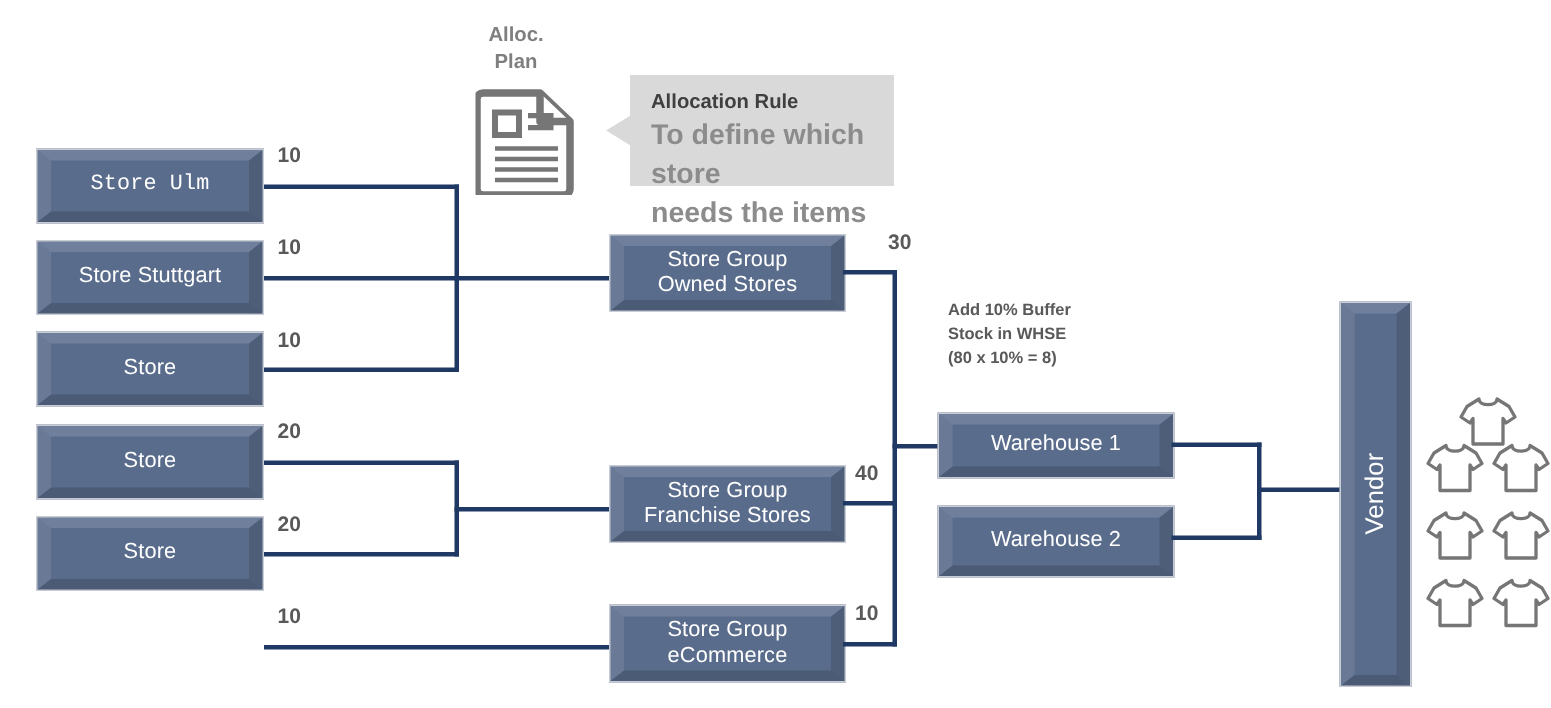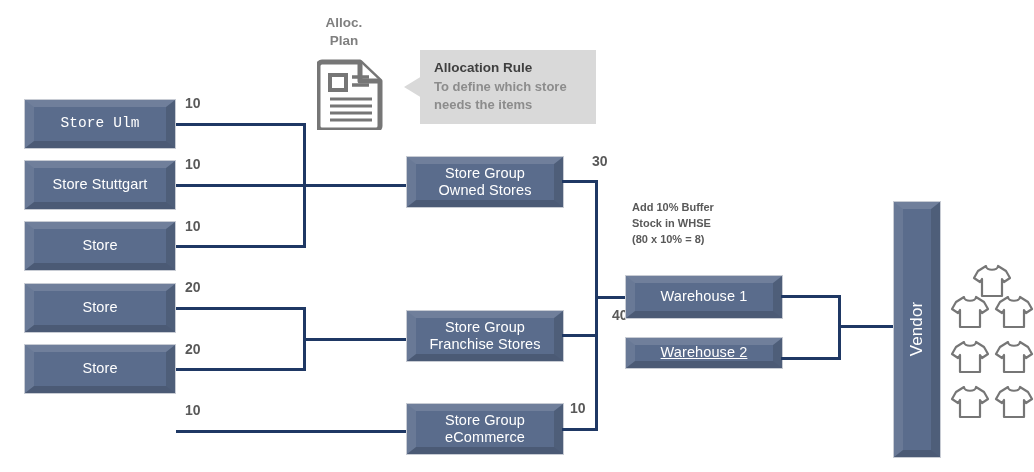--- a/index.html
+++ b/index.html
@@ -97,21 +97,21 @@
     box-sizing: border-box;
     padding: 9px 12px 10px 14px;
   }
   .callout .c-title {
     font-size: 13.5px;
     font-weight: bold;
     color: #3f3f3f;
     line-height: 1.4;
   }
   .callout .c-body {
-    font-size: 13px;
+    font-size: 19px;
     font-weight: bold;
     color: #8c8c8c;
     line-height: 1.38;
   }
   .callout-tail {
     position: absolute;
     width: 0; height: 0;
     border-top: 11px solid transparent;
     border-bottom: 11px solid transparent;
     border-right: 18px solid #d9d9d9;
@@ -191,39 +191,39 @@
     <span class="lbl"><span>Store Group</span><br><span>Owned Stores</span></span>
   </div>
   <div class="node" style="left:406px; top:310px; width:158px; height:52px;">
     <span class="lbl"><span>Store Group</span><br><span>Franchise Stores</span></span>
   </div>
   <div class="node" style="left:406px; top:403px; width:158px; height:52px;">
     <span class="lbl"><span>Store Group</span><br><span>eCommerce</span></span>
   </div>
 
   <div class="qty" style="left:592px; top:154px;">30</div>
-  <div class="qty" style="left:570px; top:308px;margin-left:42px;">40</div>
+  <div class="qty" style="left:570px; top:308px;">40</div>
   <div class="qty" style="left:570px; top:401px;">10</div>
 
   <div class="ln lnh" style="left:562px; top:180px; width:36px;"></div>
   <div class="ln lnh" style="left:562px; top:334px; width:36px;"></div>
   <div class="ln lnh" style="left:562px; top:428px; width:36px;"></div>
   <div class="ln lnv" style="left:595px; top:180px; height:251px;"></div>
   <div class="ln lnh" style="left:595px; top:296px; width:32px;"></div>
 
   <div class="annot dark" style="left:632px; top:200px; width:170px;">
     <div>Add 10% Buffer</div>
     <div>Stock in WHSE</div>
     <div>(80 x 10% = 8)</div>
   </div>
 
   <div class="node" style="left:625px; top:275px; width:158px; height:44px;">
     <span class="lbl">Warehouse 1</span>
   </div>
-  <div class="node" style="left:625px; top:337px; width:158px; height:32px;text-decoration:underline;">
+  <div class="node" style="left:625px; top:337px; width:158px; height:48px;">
     <span class="lbl">Warehouse 2</span>
   </div>
 
   <div class="ln lnh" style="left:781px; top:295px; width:60px;"></div>
   <div class="ln lnh" style="left:781px; top:357px; width:60px;"></div>
   <div class="ln lnv" style="left:838px; top:295px; height:65px;"></div>
   <div class="ln lnh" style="left:838px; top:325px; width:58px;"></div>
 
   <div class="qty" style="left:898px; top:303px;font-style:italic;">88</div>
 

